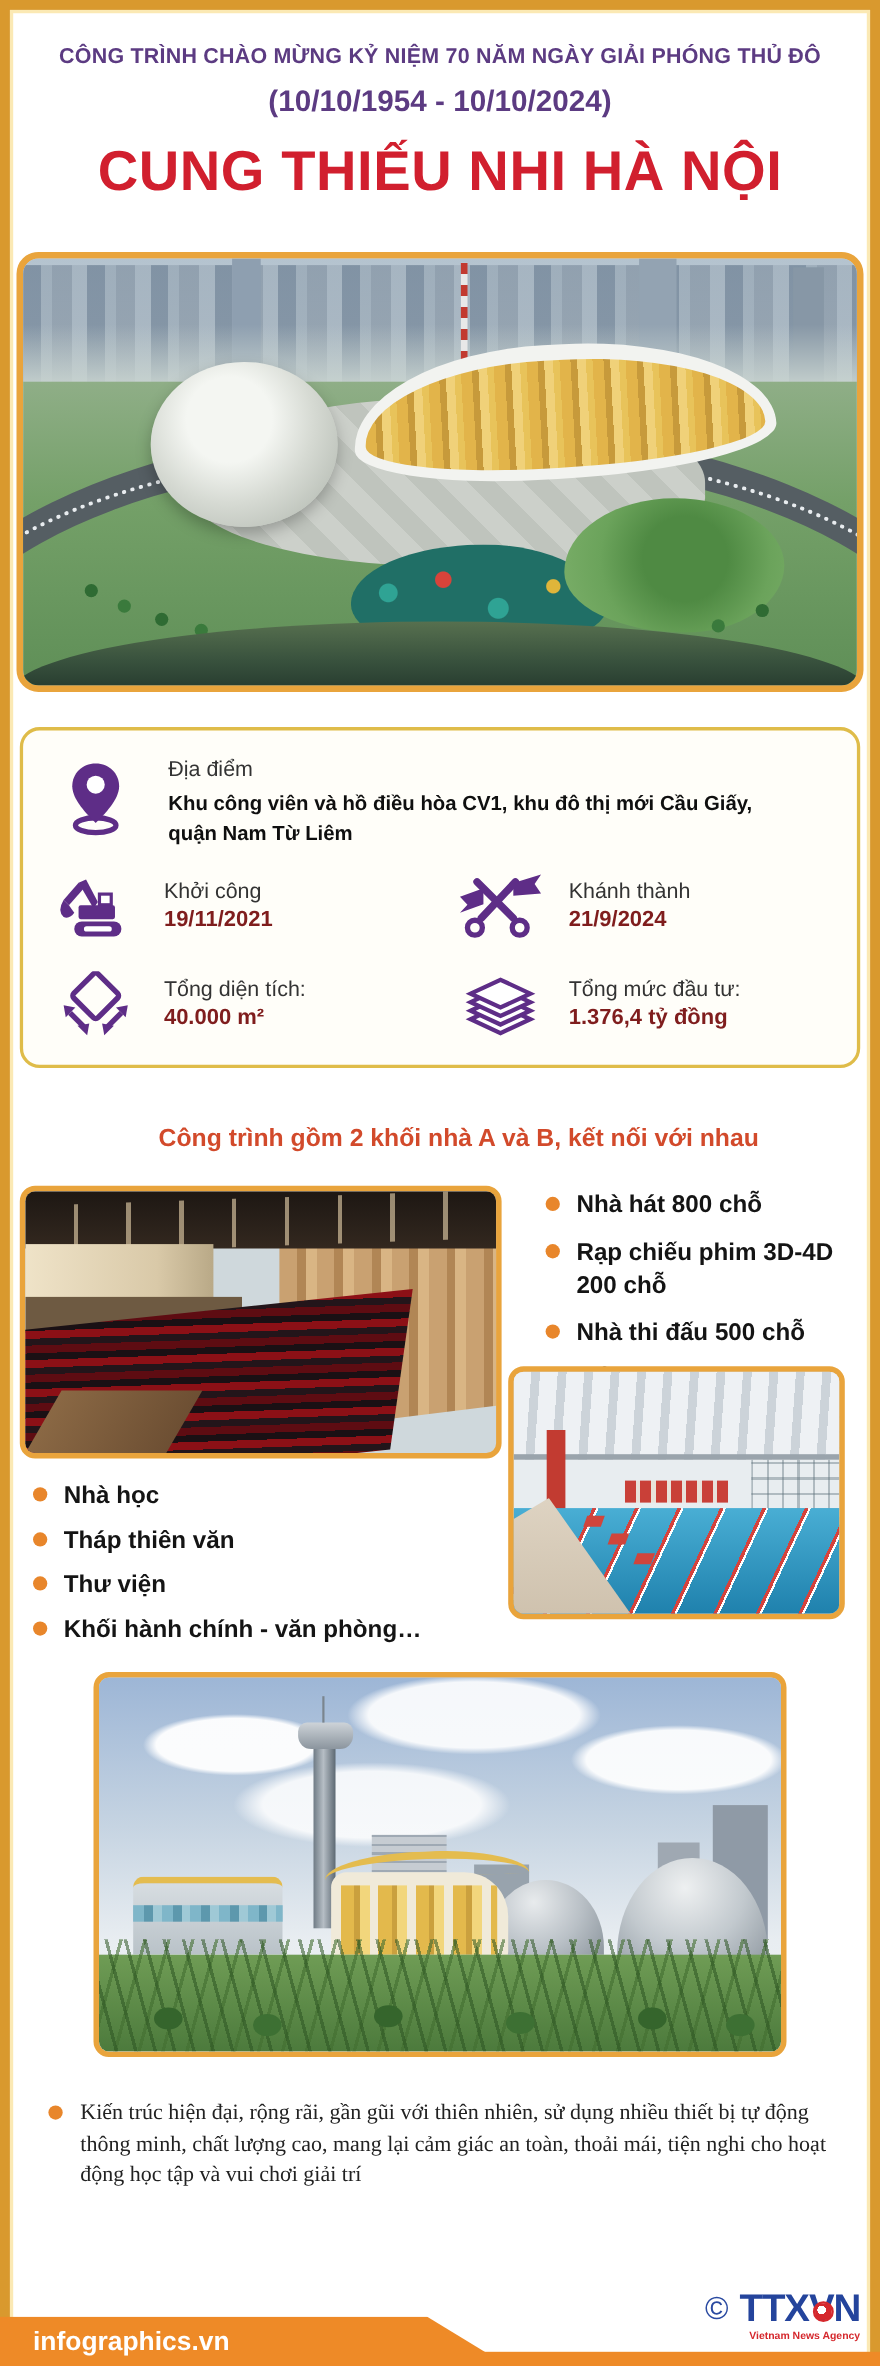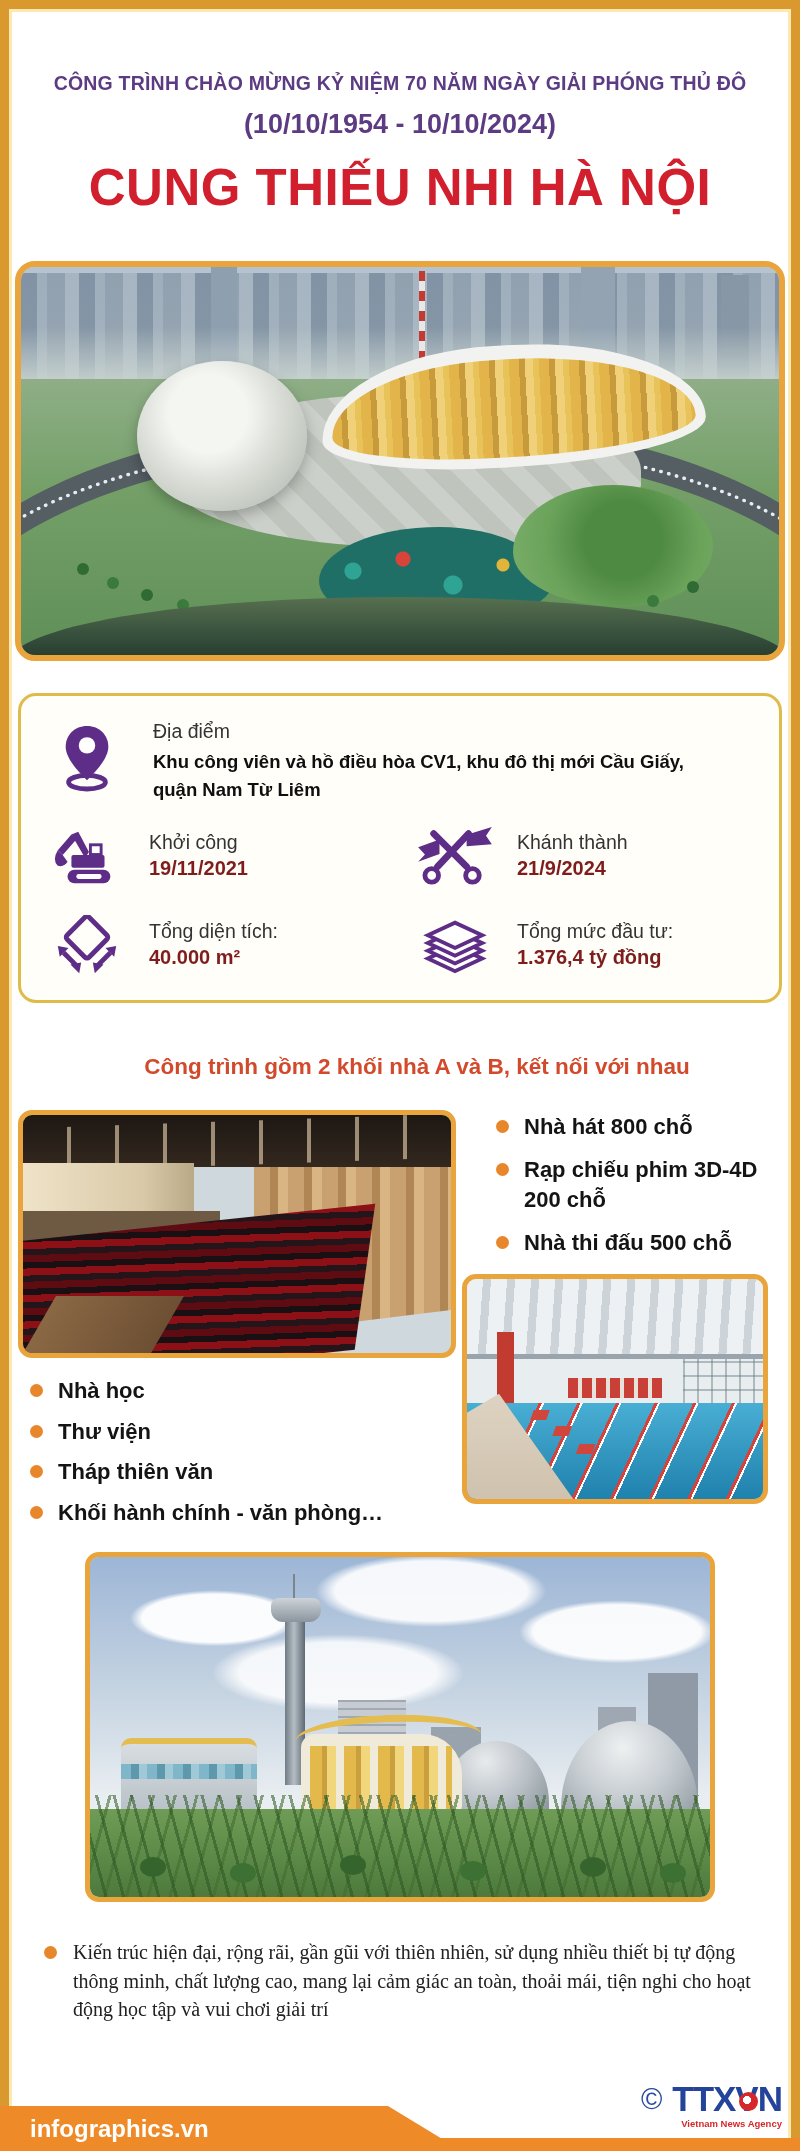--- a/index.html
+++ b/index.html
@@ -2,21 +2,21 @@
 <html lang="vi"><head>
 <meta charset="utf-8">
 <style>
   html,body{margin:0;padding:0;background:#fff;}
   .page{width:800px;height:2151px;position:relative;background:#ffffff;overflow:hidden;
         font-family:"Liberation Sans","DejaVu Sans",sans-serif;}
   .frame{position:absolute;inset:0;border:9px solid #D9992E;box-shadow:inset 0 0 0 3px #FBE9B4;
          z-index:40;pointer-events:none;}
 
   
-  .header{padding-top:72px;text-align:center;position:relative;z-index:2;}
+  .header{padding-top:40px;text-align:center;position:relative;z-index:2;}
   .kicker1{font-size:19.5px;font-weight:bold;color:#5C3B82;letter-spacing:.2px;}
   .kicker2{font-size:27px;font-weight:bold;color:#5C3B82;margin-top:14px;}
   .big-title{font-size:51px;font-weight:800;color:#D11F2E;margin-top:18px;letter-spacing:.5px;}
 
   
   .photo{border:6px solid #E9A43C;border-radius:20px;position:relative;overflow:hidden;background:#cfd8dc;}
   .photo-sm{border:5px solid #E9A43C;border-radius:14px;position:relative;overflow:hidden;background:#cfd8dc;}
 
   
   .hero{margin:44px auto 0;width:758px;height:388px;}
@@ -350,25 +350,25 @@
       <div class="pB-blocks"></div>
     </div>
 
     <div class="listB">
       <div class="li">
         <span class="dot"></span>
         <span class="li-text">Nhà học</span>
       </div>
       <div class="li">
         <span class="dot"></span>
+        <span class="li-text">Tháp thiên văn</span>
+      </div>
+      <div class="li">
+        <span class="dot"></span>
         <span class="li-text">Thư viện</span>
-      </div>
-      <div class="li">
-        <span class="dot"></span>
-        <span class="li-text">Tháp thiên văn</span>
       </div>
       <div class="li">
         <span class="dot"></span>
         <span class="li-text">Khối hành chính - văn phòng…</span>
       </div>
     </div>
   </div>
 
   <div class="photo-sm photoC">
     <div class="pC-sky"></div>

